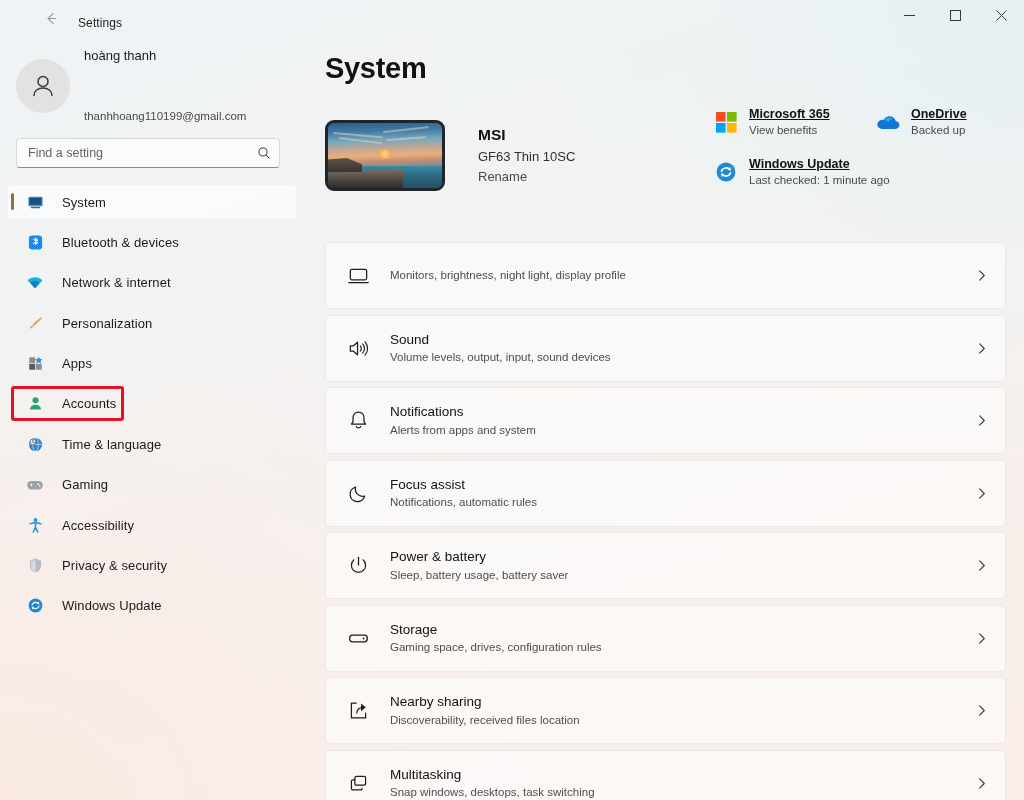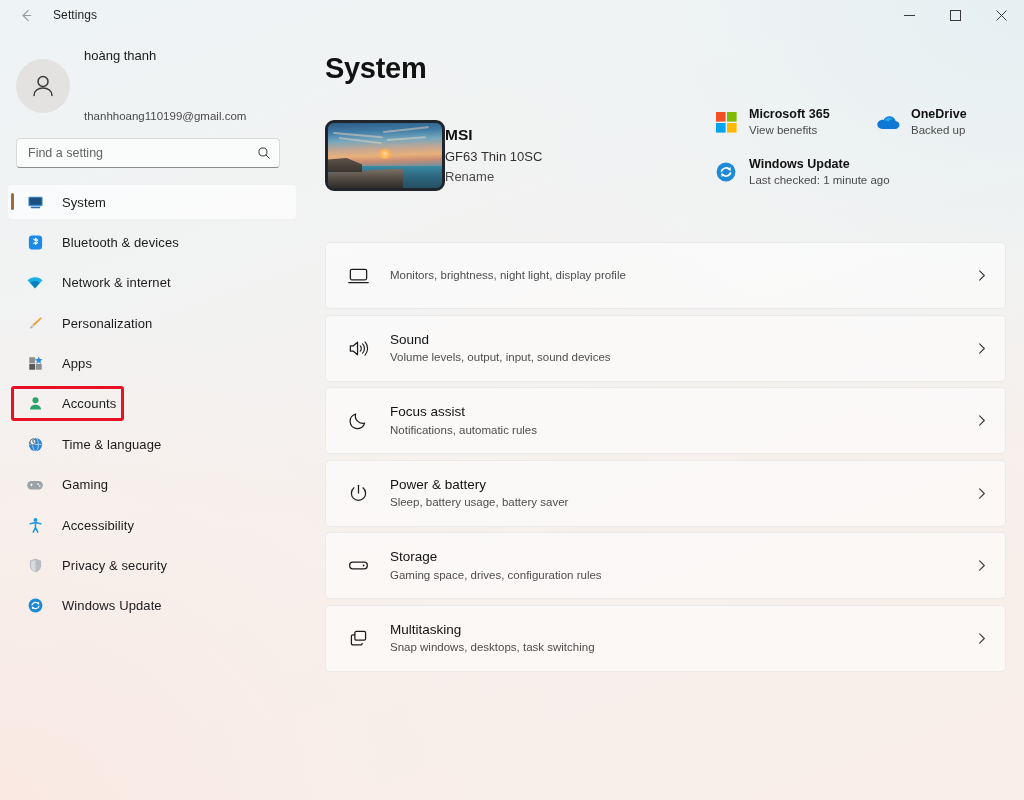--- a/index.html
+++ b/index.html
@@ -23,21 +23,22 @@
     overflow: hidden;
   }
 
   
   .titlebar {
     position: absolute;
     top: 0; left: 0;
     width: 1024px;
     height: 30px;
     display: flex;
-    align-items: center;
+    align-items: flex-end;
+    padding-left: 25px;
   }
   .back-btn {
     width: 30px; height: 24px;
     margin-left: 11px;
     display: flex; align-items: center; justify-content: center;
     color: #9a9a9a;
     cursor: pointer;
   }
   .titlebar-title {
     margin-left: 12px;
@@ -193,21 +194,21 @@
     color: #121212;
     letter-spacing: -0.3px;
   }
 
   
   .device-row {
     position: absolute;
     top: 90px; left: 13px;
     display: flex;
     align-items: center;
-    gap: 0;
+    gap: 33px;
   }
   .device-thumb {
     width: 120px; height: 71px;
     border-radius: 9px;
     border: 3px solid #20242b;
     overflow: hidden;
     flex: 0 0 auto;
     position: relative;
     background: #12304a;
   }
@@ -295,20 +296,21 @@
     display: flex; align-items: center; justify-content: center;
     flex: 0 0 auto;
   }
   .badge-text { display: flex; flex-direction: column; gap: 0px; }
   .badge-title {
     font-size: 12.5px;
     font-weight: bold;
     color: #111;
     line-height: 1.35;
     white-space: nowrap;
+    text-decoration: underline;
   }
   .badge-sub {
     font-size: 11.5px;
     color: #4a4a4a;
     line-height: 1.35;
     white-space: nowrap;
   }
 
   
   .rows {
@@ -645,20 +647,37 @@
           <span class="srow-title">Sound</span>
           <span class="srow-sub">Volume levels, output, input, sound devices</span>
         </span>
         <span class="srow-chevron">
           <svg width="13" height="13" viewBox="0 0 14 14" fill="none">
               <path d="M5 2l5 5-5 5" stroke="#3a3a3a" stroke-width="1.2" stroke-linecap="round" stroke-linejoin="round"></path>
             </svg>
         </span>
       </div>
 
+      <div class="srow">
+        <span class="srow-icon">
+          <svg width="23" height="23" viewBox="0 0 24 24" fill="none">
+            <path d="M12 3.2c-3.3 0-5.7 2.5-5.7 5.7v4.3l-1.6 2.6h14.6l-1.6-2.6V8.9c0-3.2-2.4-5.7-5.7-5.7z" stroke="#1c1c1c" stroke-width="1.3" stroke-linejoin="round"></path>
+            <path d="M9.7 18.1a2.4 2.4 0 0 0 4.6 0" stroke="#1c1c1c" stroke-width="1.3" stroke-linecap="round"></path>
+          </svg>
+        </span>
+        <span class="srow-text">
+          <span class="srow-title">Notifications</span>
+          <span class="srow-sub">Alerts from apps and system</span>
+        </span>
+        <span class="srow-chevron">
+          <svg width="13" height="13" viewBox="0 0 14 14" fill="none">
+              <path d="M5 2l5 5-5 5" stroke="#3a3a3a" stroke-width="1.2" stroke-linecap="round" stroke-linejoin="round"></path>
+            </svg>
+        </span>
+      </div>
 
       <div class="srow">
         <span class="srow-icon">
           <svg width="23" height="23" viewBox="0 0 24 24" fill="none">
             <path d="M18.4 14.6A7.6 7.6 0 0 1 9 5.3a7.7 7.7 0 1 0 9.4 9.3z" stroke="#1c1c1c" stroke-width="1.3" stroke-linejoin="round"></path>
           </svg>
         </span>
         <span class="srow-text">
           <span class="srow-title">Focus assist</span>
           <span class="srow-sub">Notifications, automatic rules</span>
@@ -699,20 +718,38 @@
           <span class="srow-title">Storage</span>
           <span class="srow-sub">Gaming space, drives, configuration rules</span>
         </span>
         <span class="srow-chevron">
           <svg width="13" height="13" viewBox="0 0 14 14" fill="none">
               <path d="M5 2l5 5-5 5" stroke="#3a3a3a" stroke-width="1.2" stroke-linecap="round" stroke-linejoin="round"></path>
             </svg>
         </span>
       </div>
 
+      <div class="srow">
+        <span class="srow-icon">
+          <svg width="23" height="23" viewBox="0 0 24 24" fill="none">
+            <path d="M9.6 4.3H4.6v15.4h14.8v-5" stroke="#1c1c1c" stroke-width="1.3" stroke-linecap="round" stroke-linejoin="round"></path>
+            <path d="M10.2 14.6c.4-4 3.4-5.9 7-5.9" stroke="#1c1c1c" stroke-width="1.3" stroke-linecap="round" stroke-linejoin="round"></path>
+            <path d="M14.6 4.6l5 4.1-5 4.1V4.6z" fill="#1c1c1c"></path>
+          </svg>
+        </span>
+        <span class="srow-text">
+          <span class="srow-title">Nearby sharing</span>
+          <span class="srow-sub">Discoverability, received files location</span>
+        </span>
+        <span class="srow-chevron">
+          <svg width="13" height="13" viewBox="0 0 14 14" fill="none">
+              <path d="M5 2l5 5-5 5" stroke="#3a3a3a" stroke-width="1.2" stroke-linecap="round" stroke-linejoin="round"></path>
+            </svg>
+        </span>
+      </div>
 
       <div class="srow">
         <span class="srow-icon">
           <svg width="23" height="23" viewBox="0 0 24 24" fill="none">
             <rect x="8.2" y="4.6" width="11.2" height="9.2" rx="1.5" stroke="#1c1c1c" stroke-width="1.3"></rect>
             <path d="M15.8 17.2a1.5 1.5 0 0 1-1.5 1.5H6.1a1.5 1.5 0 0 1-1.5-1.5V9.6a1.5 1.5 0 0 1 1.5-1.5h2.1" stroke="#1c1c1c" stroke-width="1.3" stroke-linecap="round" stroke-linejoin="round"></path>
           </svg>
         </span>
         <span class="srow-text">
           <span class="srow-title">Multitasking</span>

